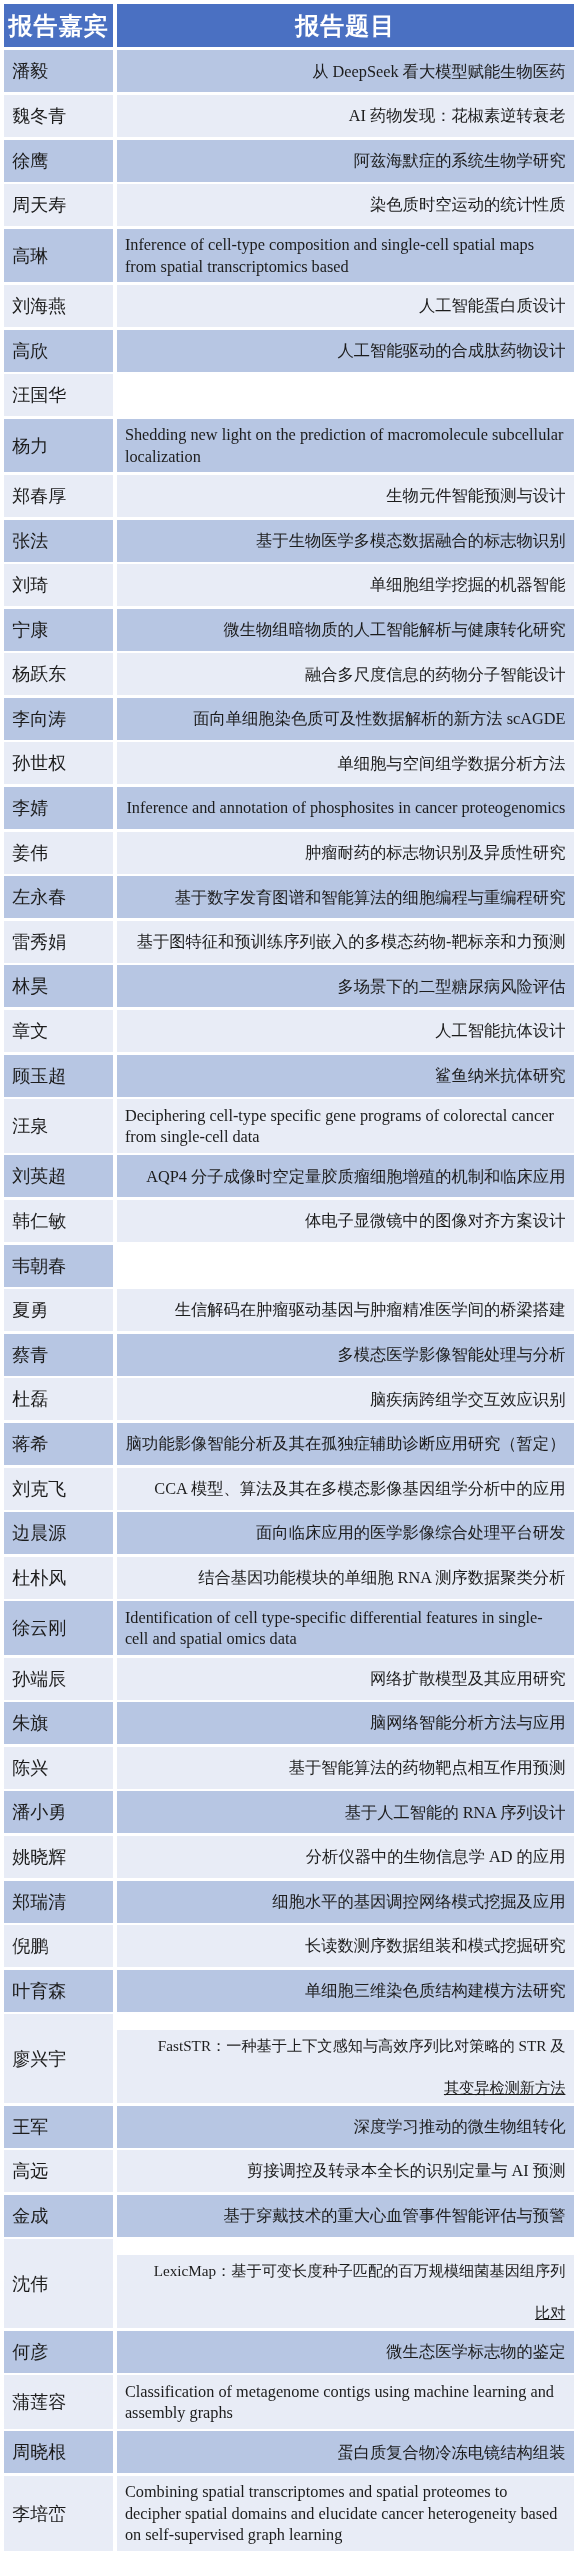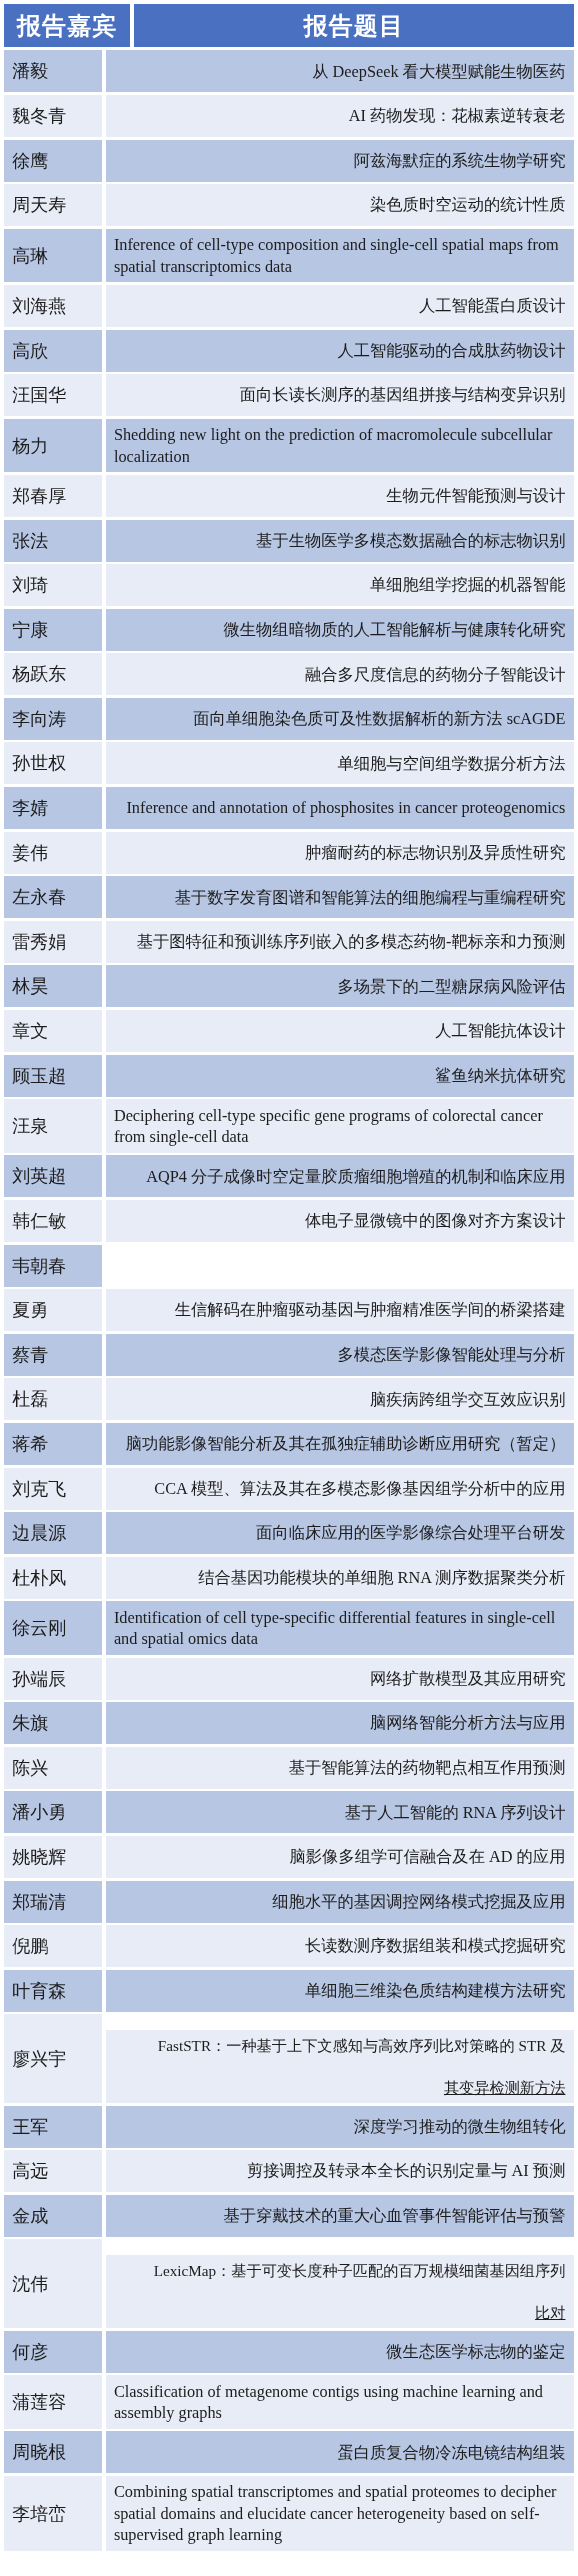--- a/index.html
+++ b/index.html
@@ -22,30 +22,30 @@
   .thead{display:flex;margin-bottom:3.2px;}
   .th{
     background:var(--header-bg);
     color:var(--header-text);
     font-weight:bold;
     font-size:24px;
     min-height:43px;
     display:flex;align-items:center;justify-content:center;
     letter-spacing:1.1px;
   }
-  .th.speaker{width:126px;margin-right:3.7px;flex:none;}
+  .th.speaker{width:109px;margin-right:3.7px;flex:none;}
   .th.title{flex:1;}
   .row{display:flex;margin-bottom:2.6px;}
   .cell{
     min-height:42px;
     display:flex;
     box-sizing:border-box;
   }
   .cell.speaker{
-    width:98px;flex:none;margin-right:3.7px;
+    width:109px;flex:none;margin-right:3.7px;
     align-items:center;
     padding-left:8px;
     font-size:18px;
     font-weight:500;
   }
   .cell.title{
     flex:1;
     flex-direction:column;
     justify-content:center;
     align-items:flex-end;
@@ -91,40 +91,37 @@
       </div>
       <div class="row">
         <div class="cell speaker">周天寿</div>
         <div class="cell title">
           <div class="tline">染色质时空运动的统计性质</div>
         </div>
       </div>
       <div class="row">
         <div class="cell speaker">高琳</div>
         <div class="cell title">
-          <div class="tline">Inference of cell-type composition and single-cell spatial maps from spatial transcriptomics data</div>
+          <div class="tline">Inference of cell-type composition and single-cell spatial maps from spatial transcriptomics based</div>
         </div>
       </div>
       <div class="row">
         <div class="cell speaker">刘海燕</div>
         <div class="cell title">
           <div class="tline">人工智能蛋白质设计</div>
         </div>
       </div>
       <div class="row">
         <div class="cell speaker">高欣</div>
         <div class="cell title">
           <div class="tline">人工智能驱动的合成肽药物设计</div>
         </div>
       </div>
       <div class="row">
         <div class="cell speaker">汪国华</div>
-        <div class="cell title">
-          <div class="tline">面向长读长测序的基因组拼接与结构变异识别</div>
-        </div>
       </div>
       <div class="row">
         <div class="cell speaker">杨力</div>
         <div class="cell title">
           <div class="tline">Shedding new light on the prediction of macromolecule subcellular localization</div>
         </div>
       </div>
       <div class="row">
         <div class="cell speaker">郑春厚</div>
         <div class="cell title">
@@ -298,21 +295,21 @@
       </div>
       <div class="row">
         <div class="cell speaker">潘小勇</div>
         <div class="cell title">
           <div class="tline">基于人工智能的 RNA 序列设计</div>
         </div>
       </div>
       <div class="row">
         <div class="cell speaker">姚晓辉</div>
         <div class="cell title">
-          <div class="tline">脑影像多组学可信融合及在 AD 的应用</div>
+          <div class="tline">分析仪器中的生物信息学 AD 的应用</div>
         </div>
       </div>
       <div class="row">
         <div class="cell speaker">郑瑞清</div>
         <div class="cell title">
           <div class="tline">细胞水平的基因调控网络模式挖掘及应用</div>
         </div>
       </div>
       <div class="row">
         <div class="cell speaker">倪鹏</div>

